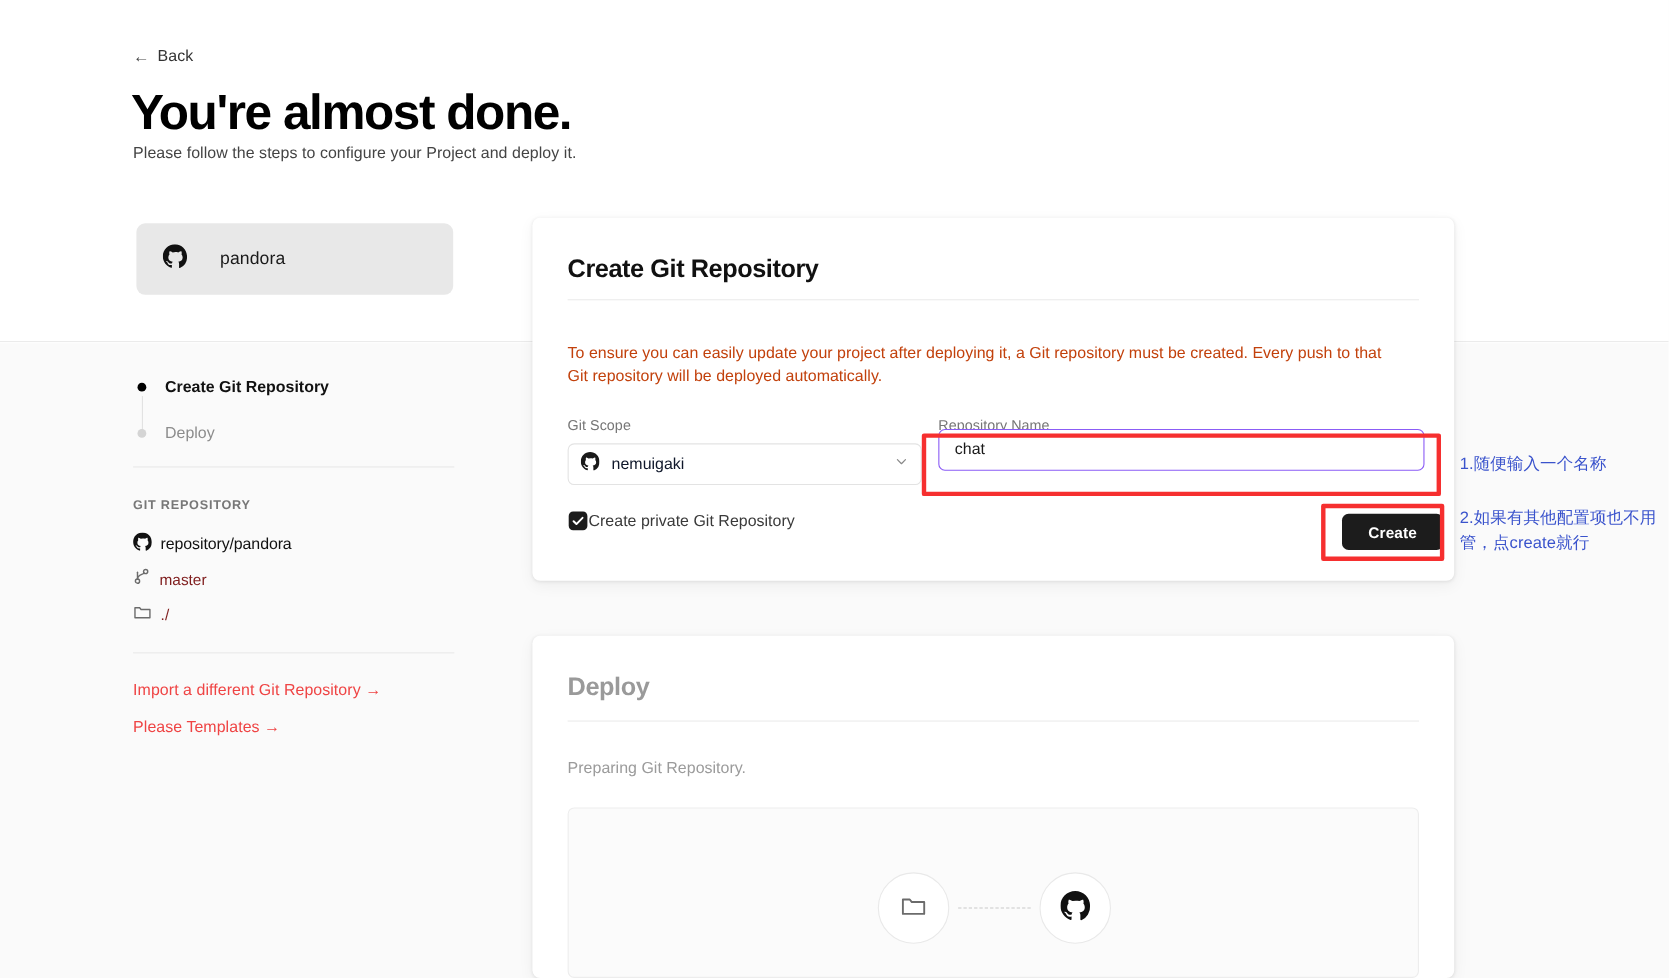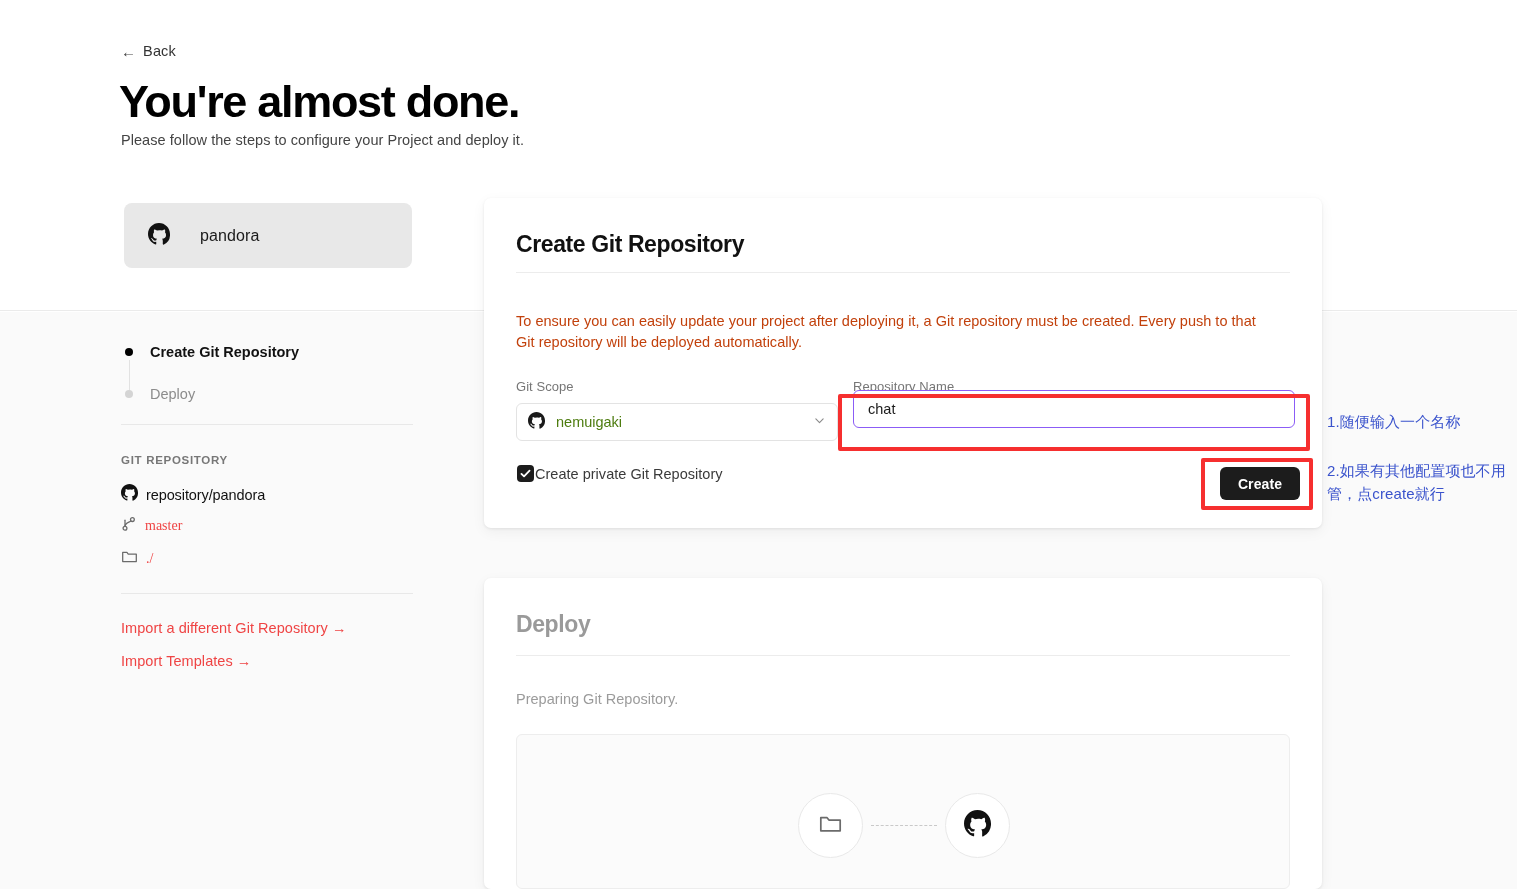--- a/index.html
+++ b/index.html
@@ -141,23 +141,23 @@
   }
   #repo-row-name { top: 484px; }
   #repo-row-branch { top: 516px; }
   #repo-row-dir { top: 548px; }
   #repo-row-name .repo-text {
     font-size: 14.5px;
     color: #111111;
     letter-spacing: -.1px;
   }
   .repo-mono {
-    font-family: Liberation Serif, serif;
+    font-family: Liberation Sans, sans-serif;
     font-size: 14px;
-    color: #ef4444;
+    color: #7f1d1d;
   }
 
   
   .side-link {
     position: absolute;
     left: 121px;
     font-size: 14.5px;
     color: #ef4444;
     cursor: pointer;
     letter-spacing: .05px;
@@ -225,21 +225,21 @@
     border-radius: 6px;
     background: #ffffff;
     display: flex;
     align-items: center;
     padding: 0 11px;
     gap: 11px;
     cursor: pointer;
   }
   #scope-select .scope-text {
     font-size: 14.5px;
-    color: #4d7c0f;
+    color: #0f172a;
     flex: 1;
   }
 
   #repo-name-input {
     position: absolute;
     left: 853px; top: 390px;
     width: 442px; height: 38px;
     border: 1px solid #8b5cf6;
     border-radius: 6px;
     background: #ffffff;
@@ -268,21 +268,21 @@
   #private-checkbox svg { position: absolute; left: 2px; top: 2px; }
   #private-label {
     font-size: 14.5px;
     color: #3a3a3a;
     letter-spacing: .02px;
   }
 
   #create-button {
     position: absolute;
     left: 1220px; top: 467px;
-    width: 80px; height: 33px;
+    width: 92px; height: 33px;
     background: #1c1c1c;
     color: #ffffff;
     border: none;
     border-radius: 6px;
     font-family: "Liberation Sans", sans-serif;
     font-size: 14px;
     font-weight: bold;
     letter-spacing: .1px;
     cursor: pointer;
   }
@@ -414,21 +414,21 @@
     <svg width="17" height="17" viewBox="0 0 16 16" fill="none" stroke="#6b6b6b" stroke-width="1.2" aria-hidden="true">
       <path d="M1.6 4.2h4l1.2 1.5h7.6v7.1H1.6z" stroke-linejoin="round"></path>
     </svg>
   </span>
   <span class="repo-mono">./</span>
 </div>
 
 <div class="side-divider" id="divider-2"></div>
 
 <div class="side-link" id="link-import">Import a different Git Repository →</div>
-<div class="side-link" id="link-templates">Import Templates →</div>
+<div class="side-link" id="link-templates">Please Templates →</div>
 
 <div class="card" id="card-create">
   <div class="card-title">Create Git Repository</div>
   <div class="card-rule" style="top:74px"></div>
 </div>
 
 <div id="create-desc">To ensure you can easily update your project after deploying it, a Git repository must be created. Every push to that Git repository will be deployed automatically.</div>
 
 <div class="field-label" id="label-scope">Git Scope</div>
 <div class="field-label" id="label-repo">Repository Name</div>

